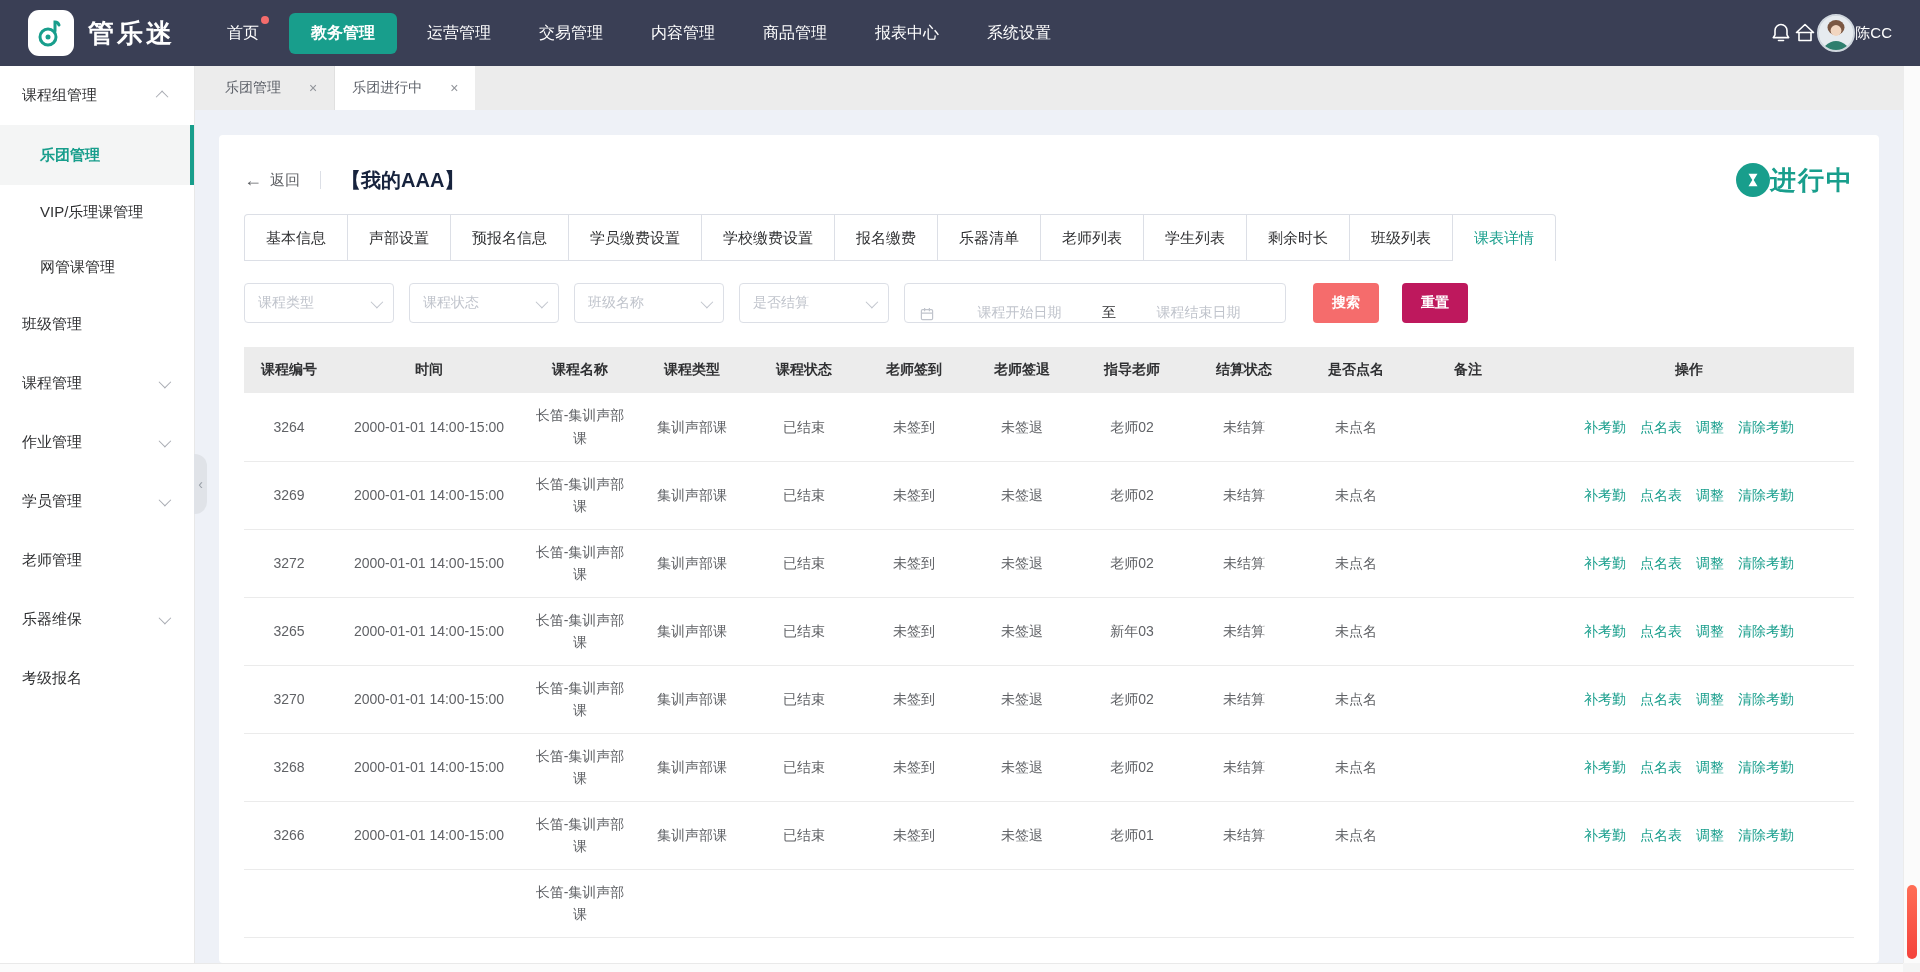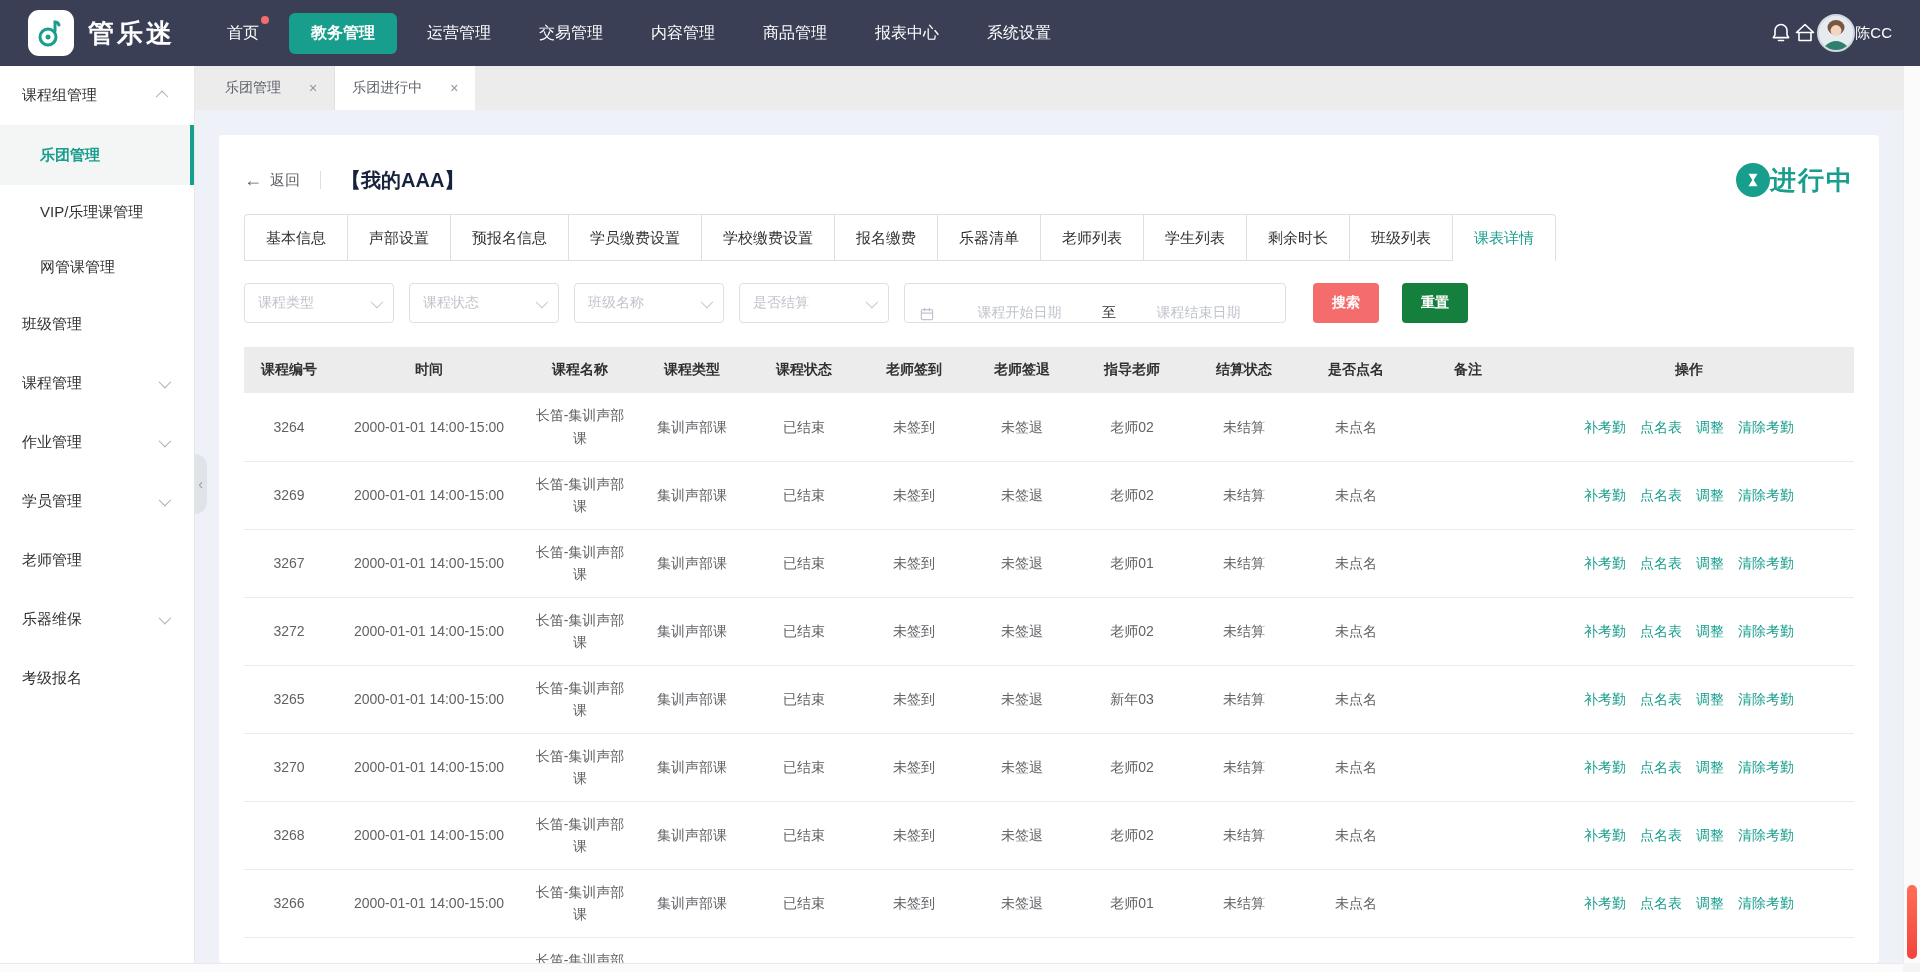--- a/index.html
+++ b/index.html
@@ -61,21 +61,21 @@
 
   .filters { display:flex; align-items:center; gap:15px; margin:22px 0 24px 0; }
   .select { width:150px; height:40px; border:1px solid #dcdfe6; border-radius:4px; background:#fff; display:flex; align-items:center; justify-content:space-between; padding:0 13px; font-size:14px; color:#c0c4cc; cursor:pointer; }
   .select .chev { border-color:#c0c4cc; }
   .date-range { width:382px; height:40px; border:1px solid #dcdfe6; border-radius:4px; background:#fff; display:flex; align-items:flex-end; padding:0 14px; font-size:14px; color:#c0c4cc; cursor:text; }
   .date-range svg { flex-shrink:0; margin-right:12px; }
   .date-ph { flex:1; text-align:center; }
   .date-sep { color:#303133; padding:0 10px; }
   .btn { height:40px; border:none; border-radius:4px; padding:8px 19px; font-size:14px; color:#fff; cursor:pointer; font-family:inherit;font-weight:bold; }
   .btn-search { background:#f56c6c; margin-left:12px; }
-  .btn-reset { background:#15803d; margin-left:8px; }
+  .btn-reset { background:#be185d; margin-left:8px; }
 
   table { border-collapse:collapse; table-layout:fixed; width:1610px; }
   thead th { background:#ececec; height:46px; font-size:14px; font-weight:bold; color:#303133; text-align:center; padding:0 4px; }
   tbody td { height:68px; font-size:14px; color:#606266; text-align:center; border-bottom:1px solid #ebebeb; padding:0 6px; word-break:break-all; line-height:1.6; }
   .ops a { color:#189e8c; text-decoration:none; margin:0 7px; cursor:pointer; white-space:nowrap; }
 
   
   .v-scroll { position:absolute; top:66px; right:0; width:17px; bottom:9px; background:#fbfbfb; border-left:1px solid #ececec; }
   .v-thumb { position:absolute; right:3px; bottom:4px; width:10px; height:74px; border-radius:5px; background:linear-gradient(180deg,#ff6d55,#f4433c); cursor:pointer; }
   .h-scroll { position:absolute; left:0; bottom:0; width:1903px; height:9px; background:#fbfbfb; border-top:1px solid #e9e9e9; }
@@ -311,34 +311,20 @@
                 <td>已结束</td>
                 <td>未签到</td>
                 <td>未签退</td>
                 <td>老师02</td>
                 <td>未结算</td>
                 <td>未点名</td>
                 <td></td>
                 <td class="ops"><a>补考勤</a><a>点名表</a><a>调整</a><a>清除考勤</a></td>
               </tr>
               <tr>
-                <td>3267</td>
-                <td>2000-01-01 14:00-15:00</td>
-                <td>长笛-集训声部课</td>
-                <td>集训声部课</td>
-                <td>已结束</td>
-                <td>未签到</td>
-                <td>未签退</td>
-                <td>老师01</td>
-                <td>未结算</td>
-                <td>未点名</td>
-                <td></td>
-                <td class="ops"><a>补考勤</a><a>点名表</a><a>调整</a><a>清除考勤</a></td>
-              </tr>
-              <tr>
                 <td>3272</td>
                 <td>2000-01-01 14:00-15:00</td>
                 <td>长笛-集训声部课</td>
                 <td>集训声部课</td>
                 <td>已结束</td>
                 <td>未签到</td>
                 <td>未签退</td>
                 <td>老师02</td>
                 <td>未结算</td>
                 <td>未点名</td>

